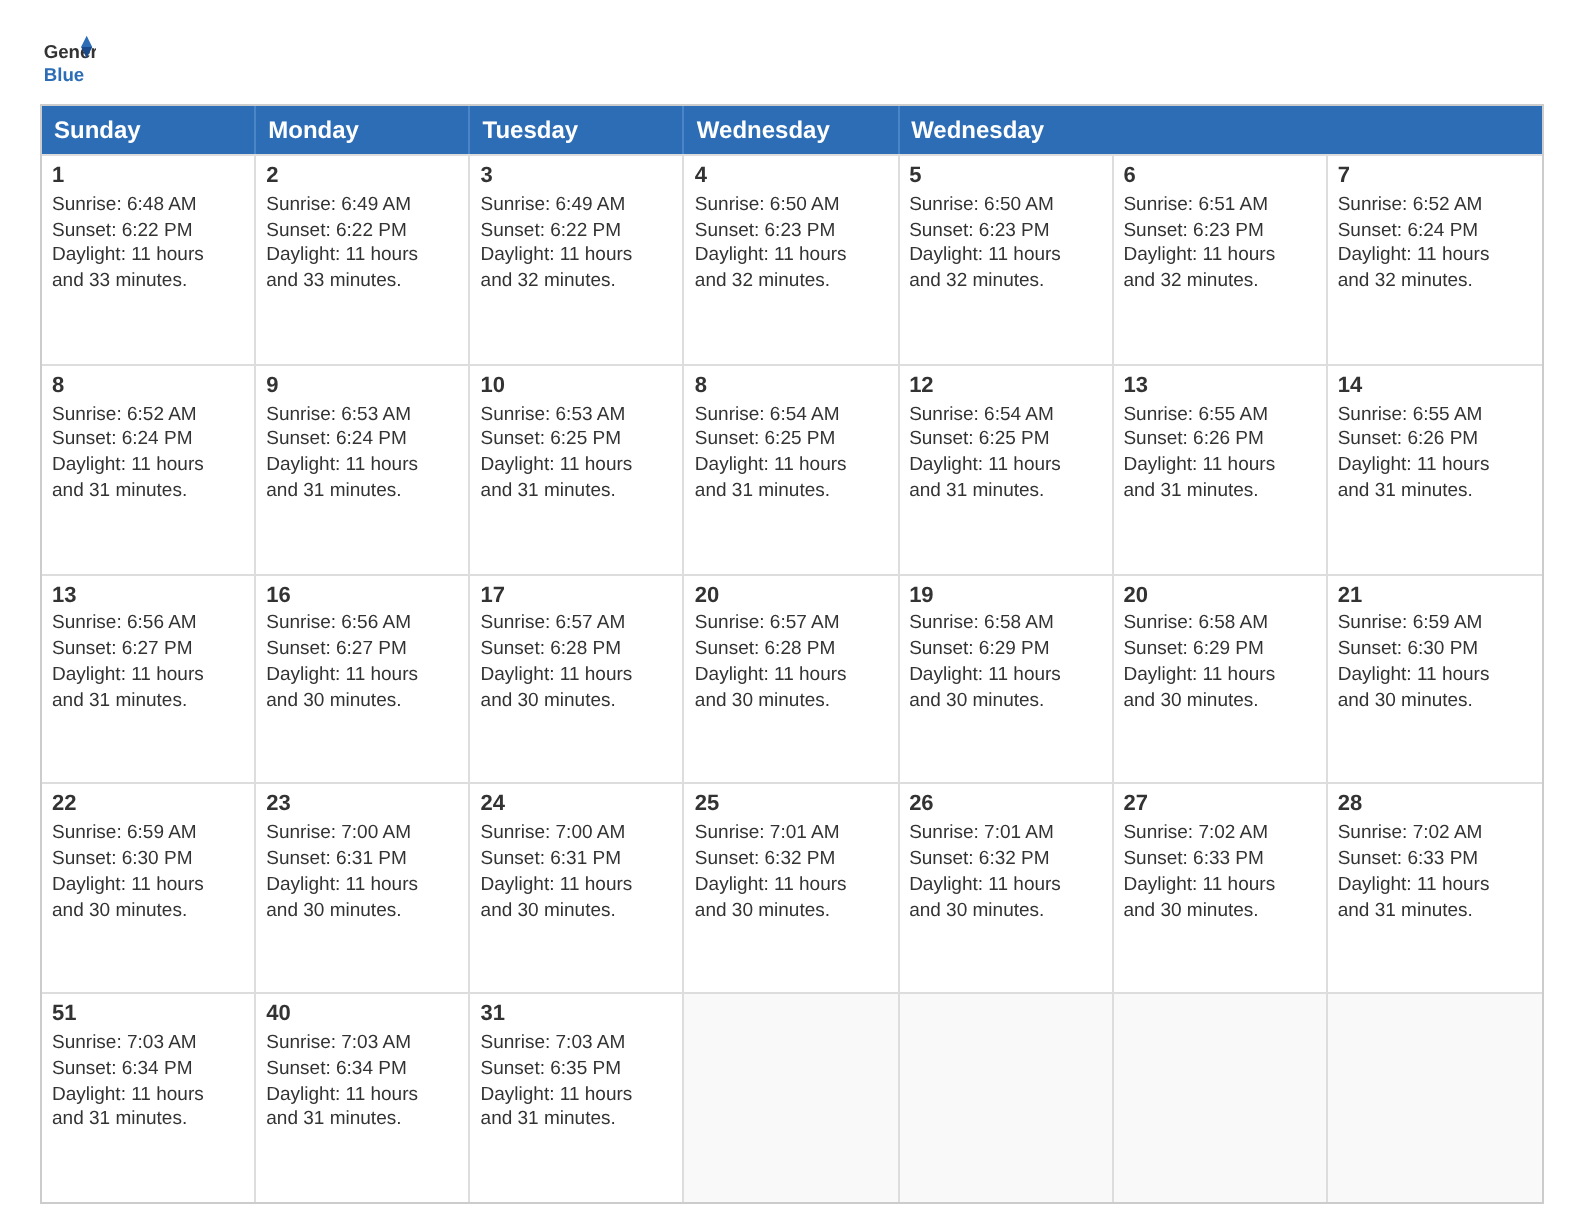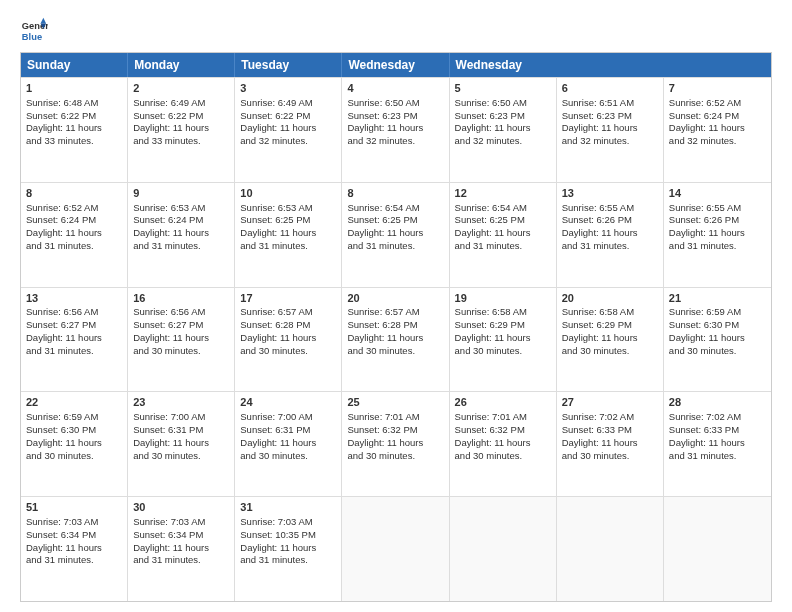--- a/index.html
+++ b/index.html
@@ -336,30 +336,30 @@
         </div>
         <div class="cal-row">
           <div class="cal-cell">
         <span class="day-num">51</span>
         <span>Sunrise: 7:03 AM</span><br>
         <span>Sunset: 6:34 PM</span><br>
         <span>Daylight: 11 hours</span><br>
         <span>and 31 minutes.</span>
       </div>
           <div class="cal-cell">
-        <span class="day-num">30</span>
+        <span class="day-num">40</span>
         <span>Sunrise: 7:03 AM</span><br>
         <span>Sunset: 6:34 PM</span><br>
         <span>Daylight: 11 hours</span><br>
         <span>and 31 minutes.</span>
       </div>
           <div class="cal-cell">
         <span class="day-num">31</span>
         <span>Sunrise: 7:03 AM</span><br>
-        <span>Sunset: 10:35 PM</span><br>
+        <span>Sunset: 6:35 PM</span><br>
         <span>Daylight: 11 hours</span><br>
         <span>and 31 minutes.</span>
       </div>
           <div class="cal-cell empty"></div>
           <div class="cal-cell empty"></div>
           <div class="cal-cell empty"></div>
           <div class="cal-cell empty"></div>
         </div>
       </div>
   </div>

